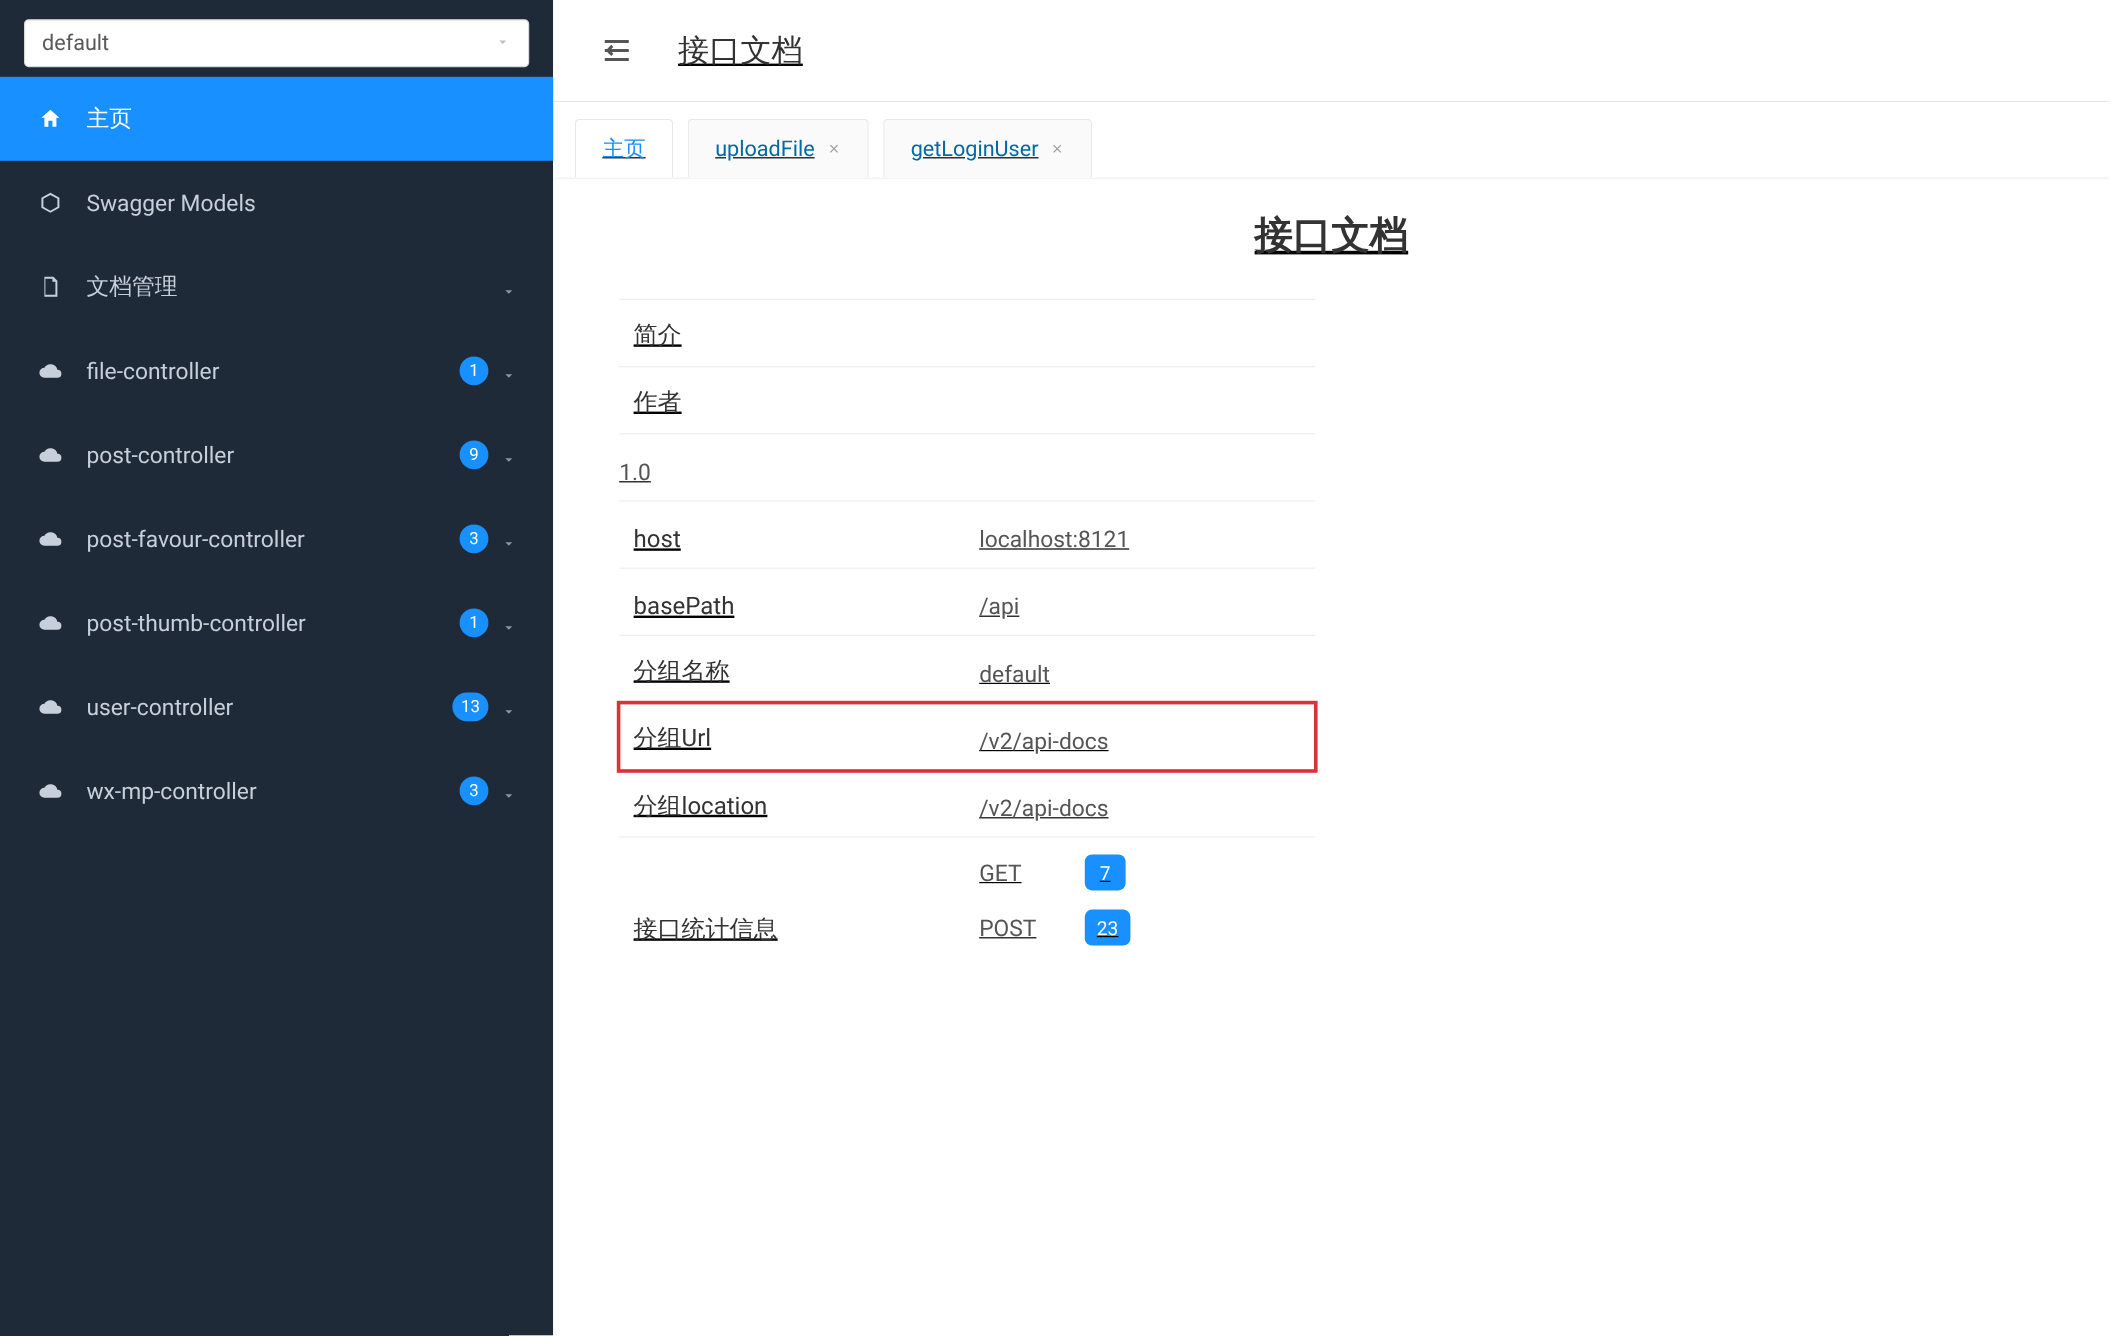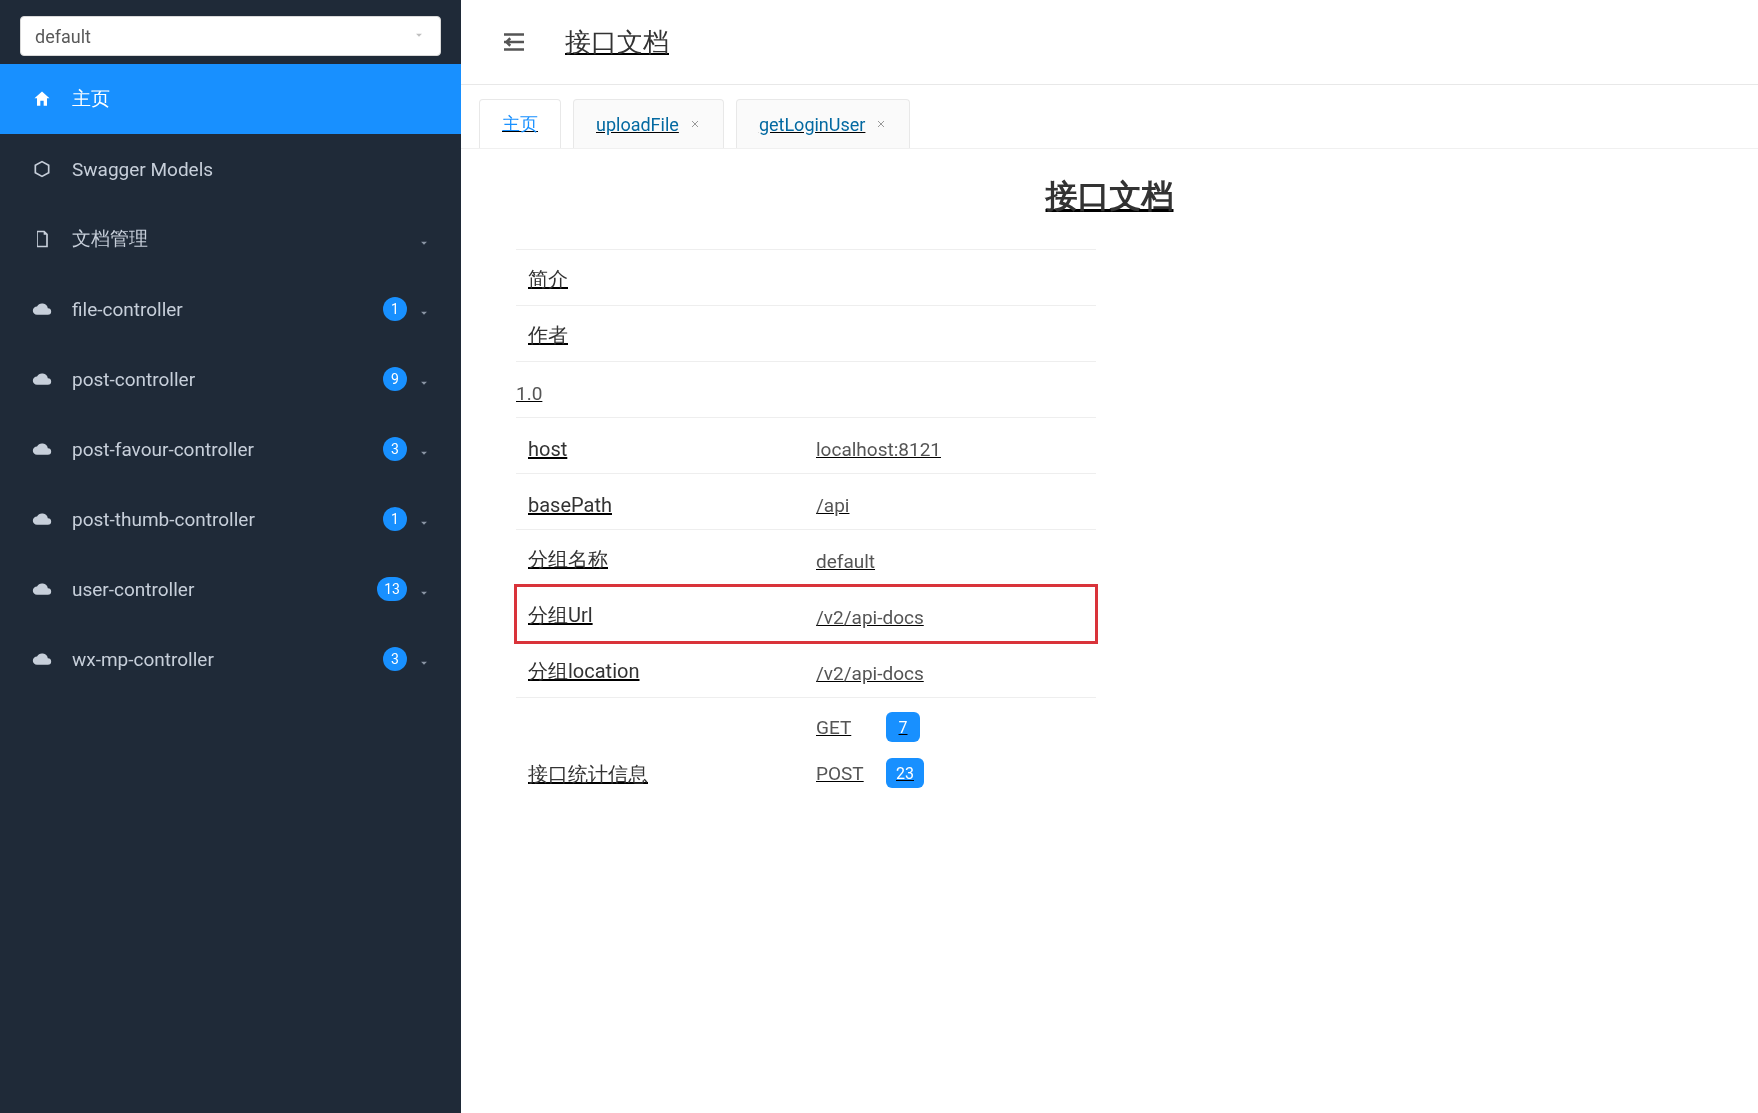--- a/index.html
+++ b/index.html
@@ -28,21 +28,21 @@
     .tab.active { color:#1890ff; background:#fff; border-color:#e8e8e8; }
     .tab .tab-close { color:#999; font-size:14px; display:inline-flex; align-items:center; }
     .tab .tab-close svg{width:12px;height:12px;fill:currentColor;}
     .content { padding:26px 0 0 0; overflow:auto; flex:1; }
     .doc-title { text-align:center; font-size:32px; color:#333; margin:0 40px 30px; }
     .info-table { width:580px; margin-left:55px; border-top:1px solid #eee; }
     .info-row { display:flex; align-items:flex-end; border-bottom:1px solid #eee; min-height:56px; padding:14px 0 12px; }
     .info-row.hl{ outline:3px solid #d9333a; outline-offset:-1px; }
     .info-label { width:300px; font-size:20px; color:#333; padding-left:12px; }
     .info-value { flex:1;font-size:19px; color:#555; }
-    .stat-line { display:flex; align-items:center; margin-bottom:16px; }
+    .stat-line { display:flex; align-items:center; gap:18px; margin-bottom:16px; }
     .stat-line:last-child{margin-bottom:0;}
     .stat-method { width:70px; font-size:19px; color:#555; }
     .pill { background:#1890ff; color:#fff; border-radius:6px; min-width:34px; height:30px; display:inline-flex; align-items:center; justify-content:center; font-size:16px; padding:0 10px; }
   </style>
 </head>
 <body>
 
 <aside class="sidebar">
   <div class="selector-wrap">
     <div class="selector">

